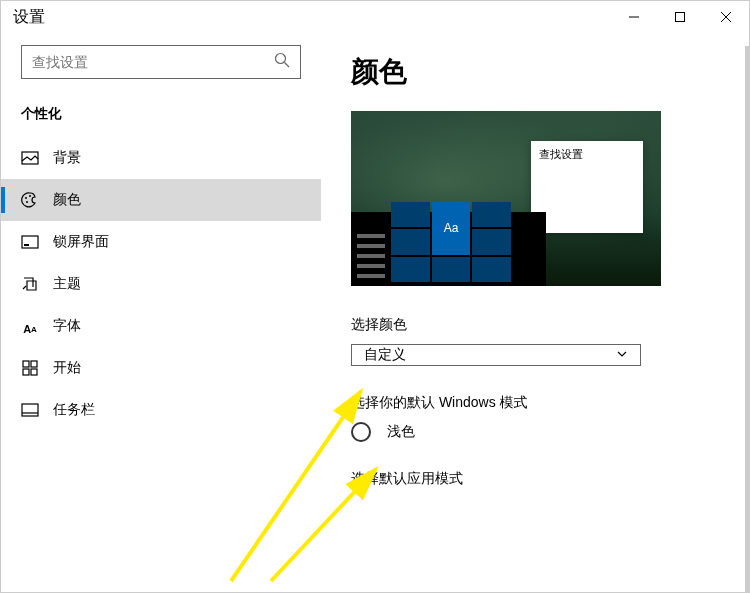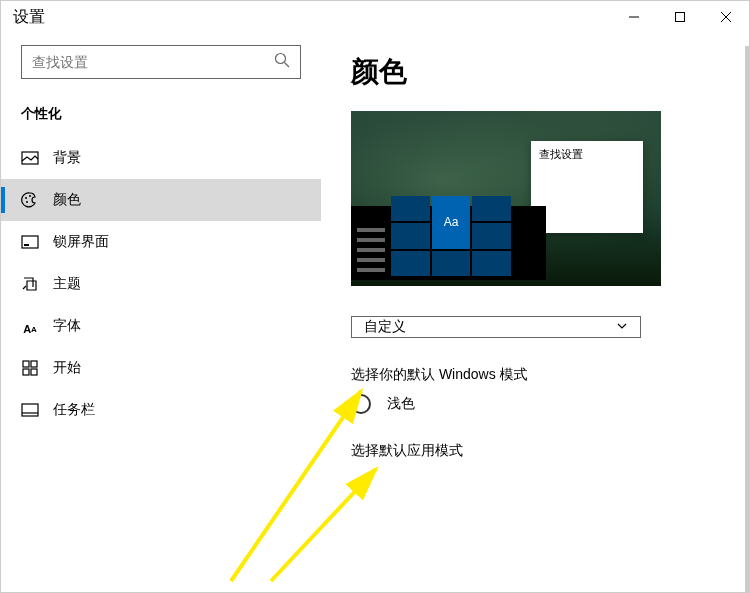--- a/index.html
+++ b/index.html
@@ -26,21 +26,21 @@
     .nav-item.active { background: #d9d9d9; }
     .nav-item.active::before { content: ""; position: absolute; left: 0; top: 8px; bottom: 8px; width: 4px; background: #0078d4; }
     .nav-item .icon { width: 18px; display: flex; align-items: center; justify-content: center; }
     
     .main { flex: 1; padding: 20px 30px 0 30px; overflow: hidden; }
     .page-title { font-size: 28px; font-weight: 600; margin-bottom: 20px; }
     
     .preview { width: 310px; height: 175px; background: linear-gradient(180deg, #2a4a3a 0%, #1a3a2a 60%, #0a1a0a 100%); position: relative; margin-bottom: 30px; }
     .preview-forest { position: absolute; inset: 0; background: radial-gradient(ellipse at 30% 40%, rgba(80,120,90,0.6) 0%, transparent 50%), radial-gradient(ellipse at 70% 30%, rgba(60,100,70,0.5) 0%, transparent 50%); }
     .preview-window { position: absolute; right: 18px; top: 30px; width: 112px; height: 92px; background: #fff; padding: 6px 8px; font-size: 11px; box-shadow: 0 2px 8px rgba(0,0,0,0.3); }
-    .preview-taskbar { position: absolute; left: 0; bottom: 6px; width: 195px; height: 74px; background: #000; }
+    .preview-taskbar { position: absolute; left: 0; bottom: 0; width: 195px; height: 74px; background: #000; }
     .preview-tiles { position: absolute; left: 40px; bottom: 4px; width: 120px; height: 80px; display: grid; grid-template-columns: 1fr 1fr 1fr; grid-template-rows: 1fr 1fr 1fr; gap: 2px; }
     .tile { background: #003e6e; }
     .tile.accent { background: #0063b1; display: flex; align-items: center; justify-content: center; color: #fff; font-size: 12px; grid-column: 2; grid-row: 1 / 3; }
     .preview-start { position: absolute; left: 6px; bottom: 8px; width: 28px; display: flex; flex-direction: column; gap: 6px; }
     .preview-start-item { height: 4px; background: #666; }
     
     .setting-label { font-size: 14px; margin-bottom: 10px; }
     .setting-block { margin-bottom: 28px; }
     
     .dropdown { width: 290px; height: 22px; border: 1px solid #666; display: flex; align-items: center; padding: 0 12px; font-size: 14px; justify-content: space-between; cursor: default; }
@@ -189,20 +189,21 @@
           <div class="tile"></div>
           <div class="tile"></div>
           <div class="tile"></div>
           <div class="tile"></div>
           <div class="tile"></div>
         </div>
       </div>
     </div>
 
     <div class="setting-block">
+      <div class="setting-label">选择颜色</div>
       <div class="dropdown">
         <span>自定义</span>
         <span class="chevron">
           <svg width="12" height="12" viewBox="0 0 12 12">
               <path d="M2 4 L6 8 L10 4" fill="none" stroke="#000" stroke-width="1.2"></path>
             </svg>
         </span>
       </div>
     </div>
 

